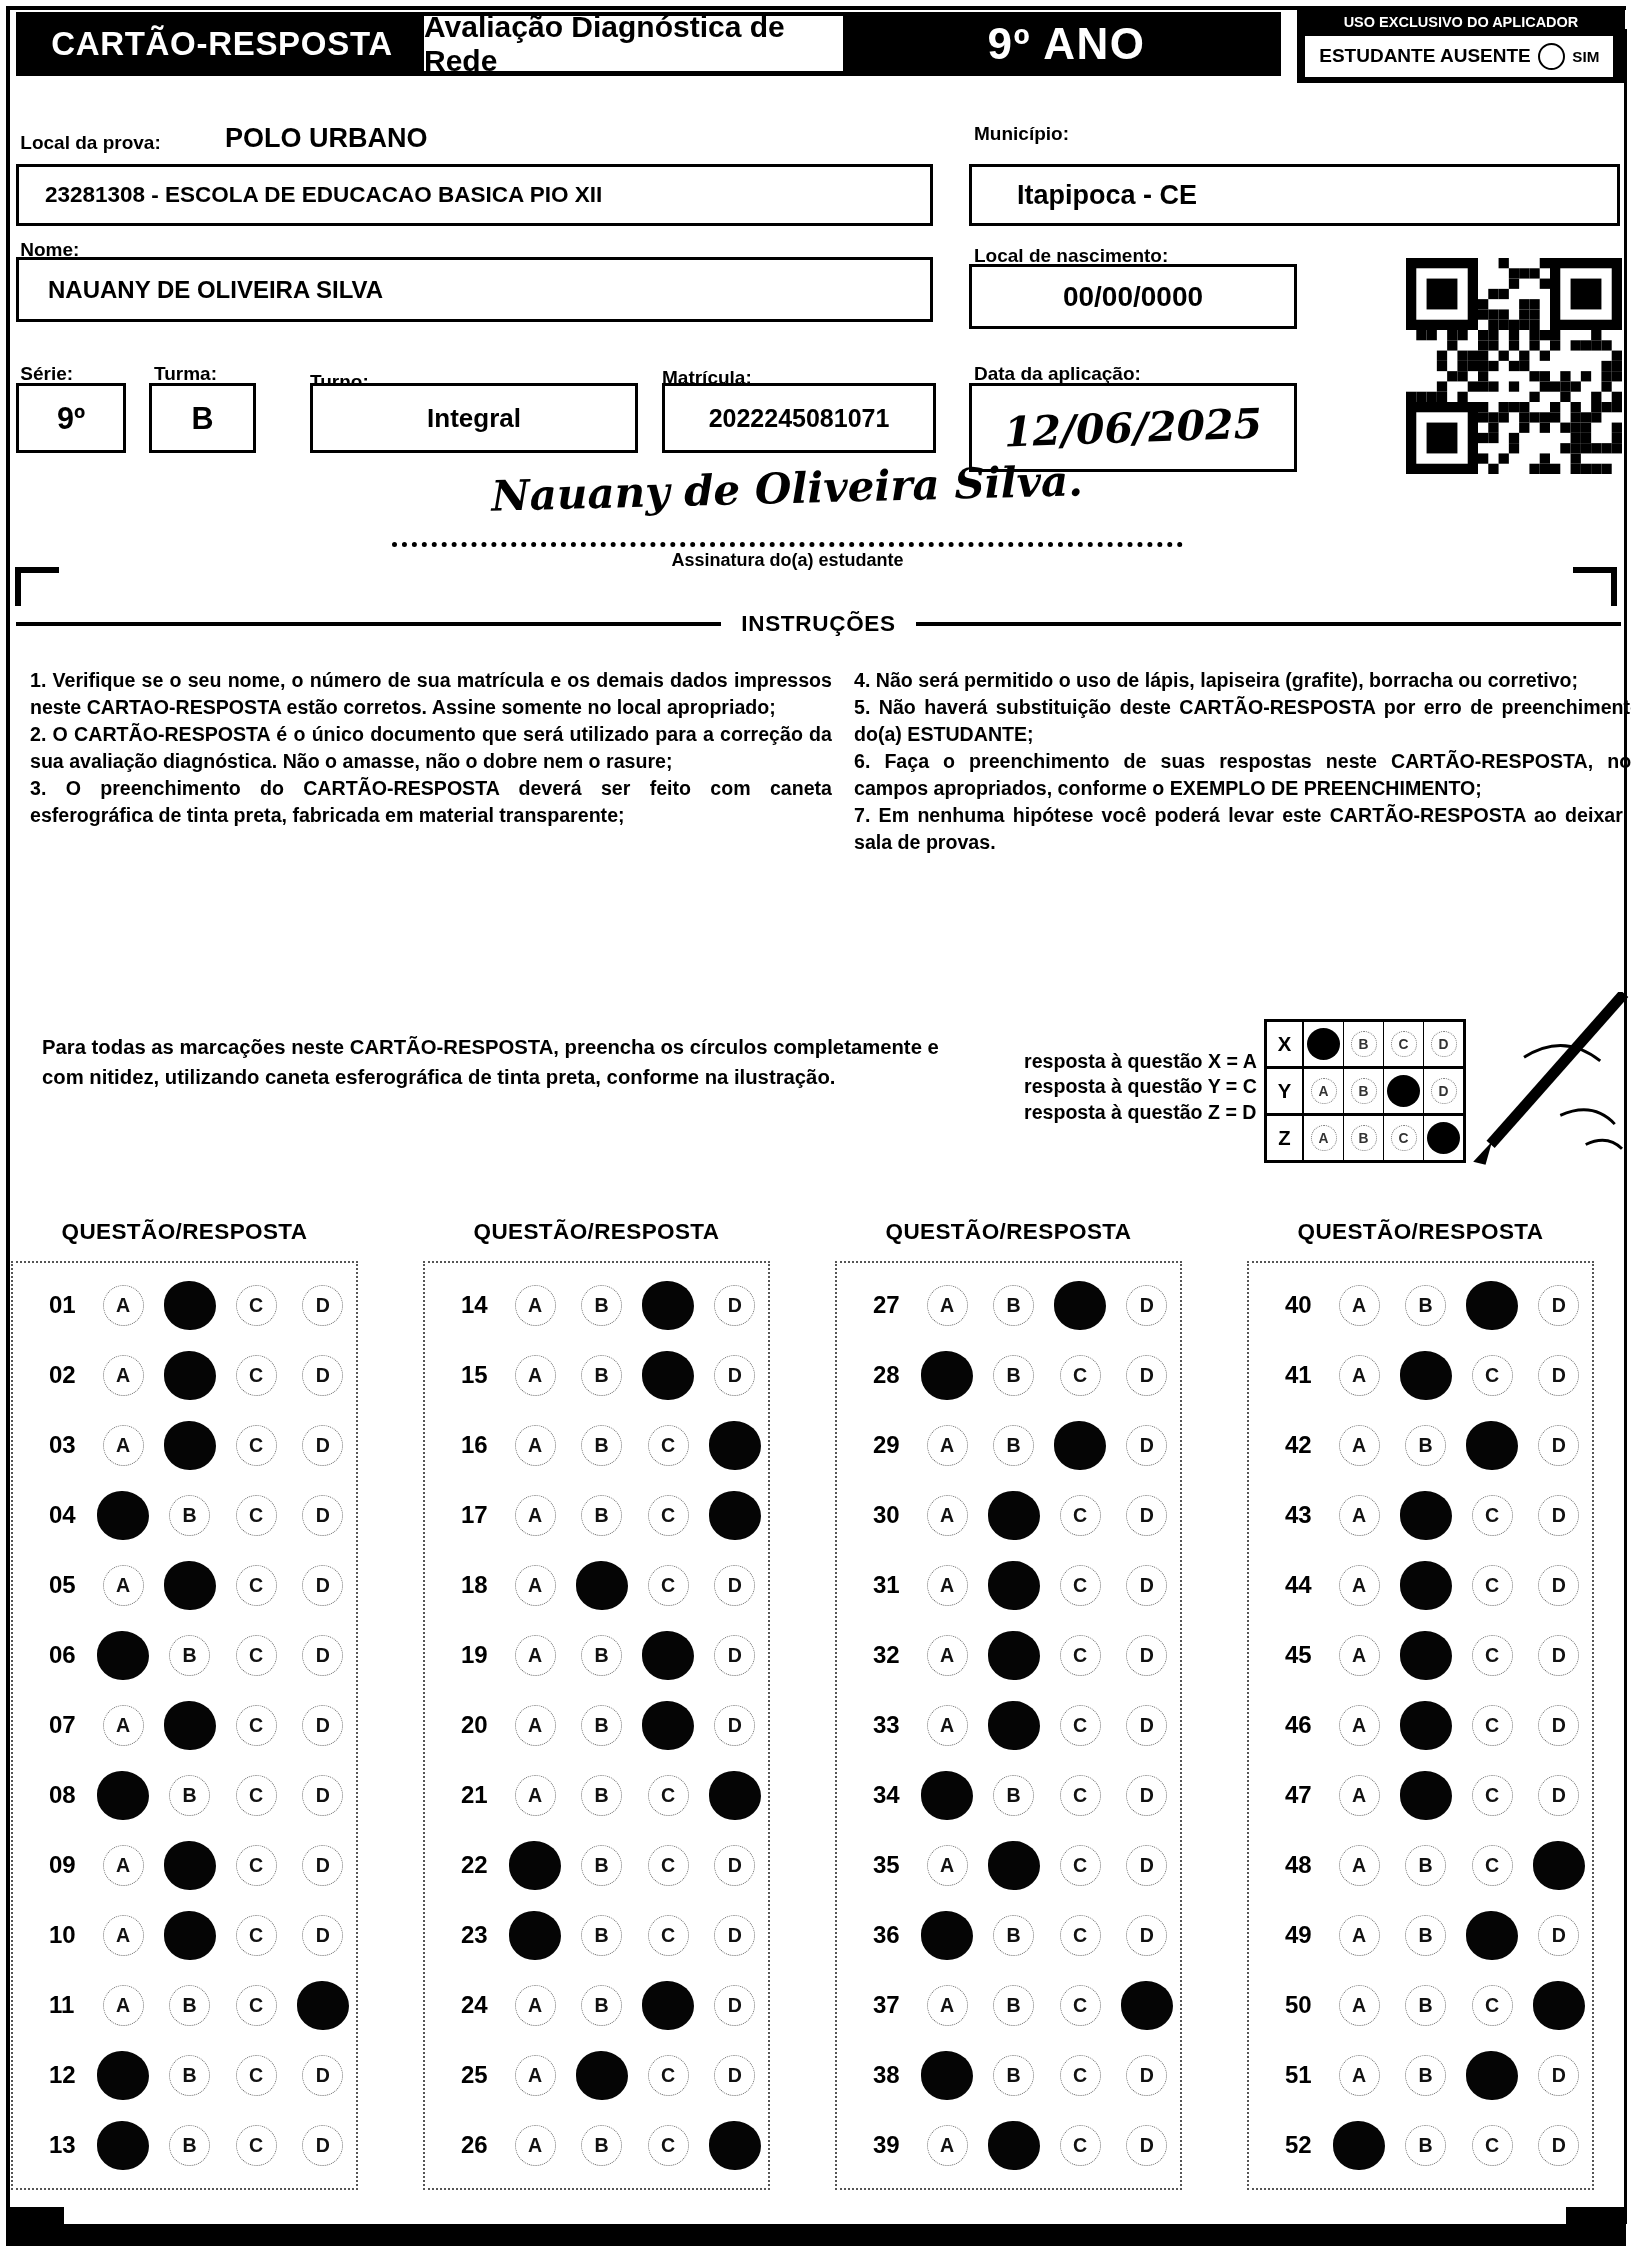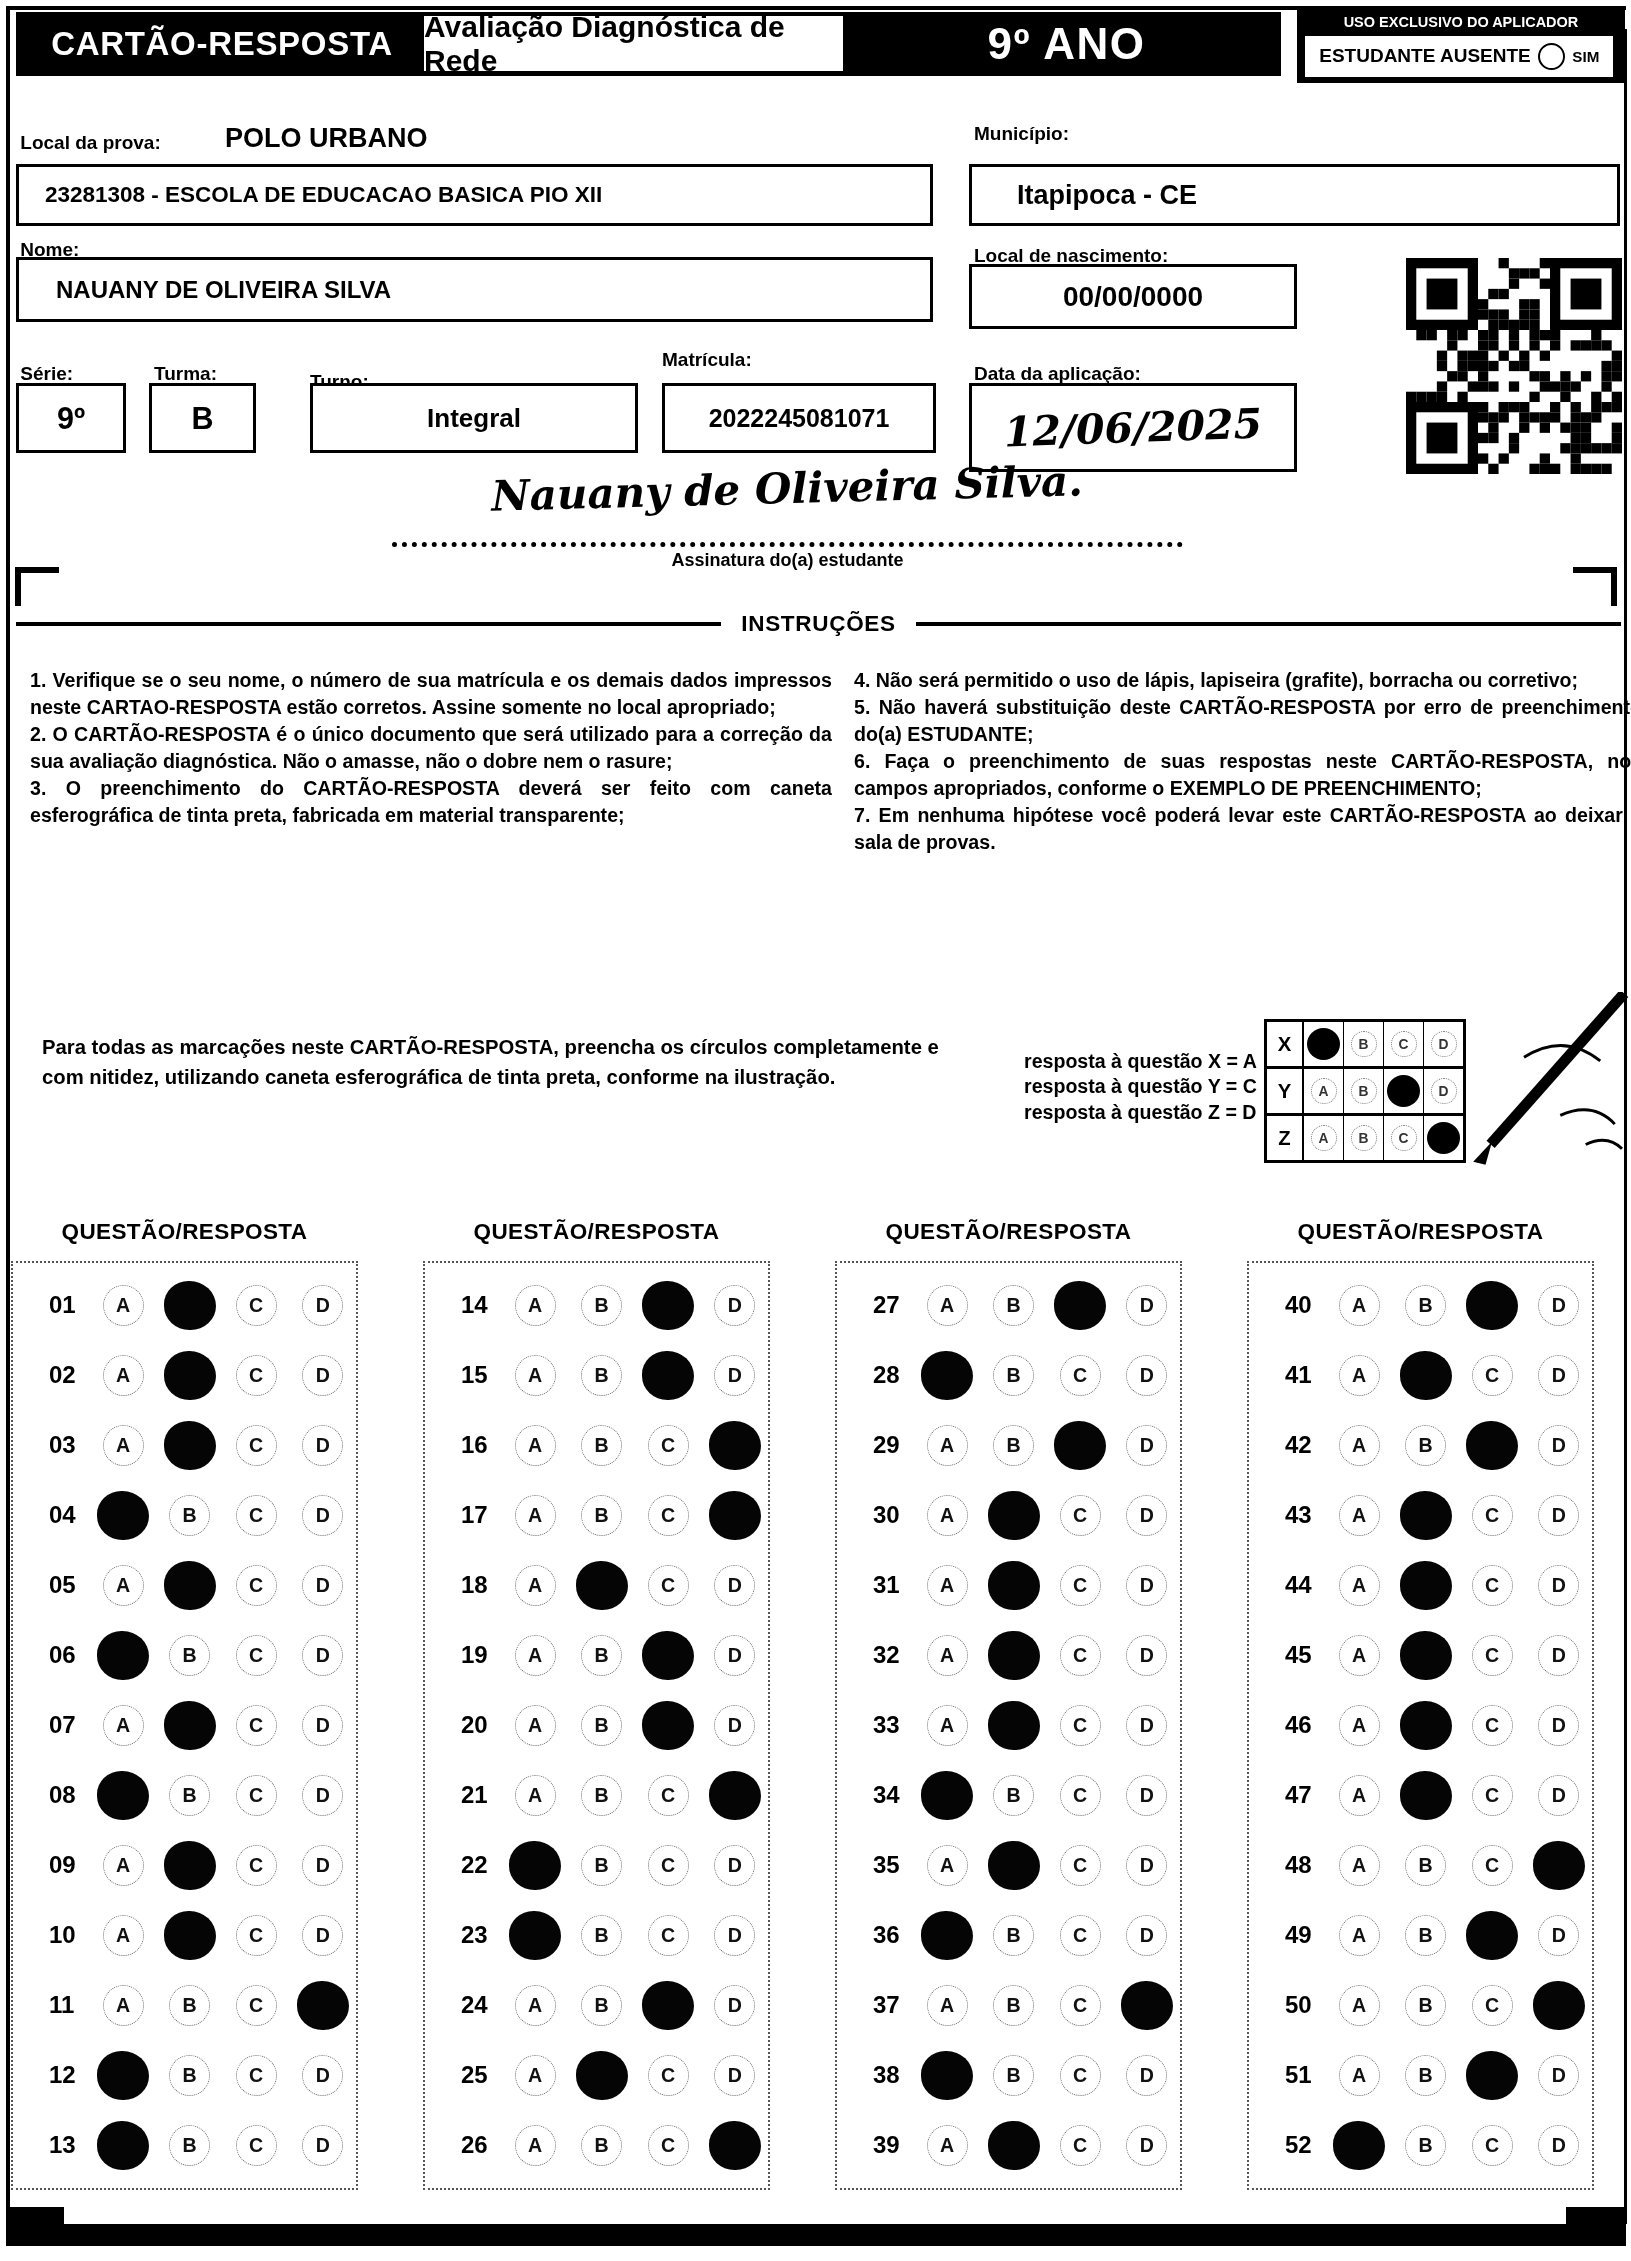--- a/index.html
+++ b/index.html
@@ -34,28 +34,28 @@
   #absent-circle{width:23px;height:23px;border:2.2px solid #000;border-radius:50%;}
   #absent-option{font-weight:bold;font-size:15.2px;}
 
   
   #local-label{left:20.3px;top:132px;}
   #local-value{position:absolute;left:225px;top:123px;font-weight:bold;font-size:27px;}
   #municipio-label{left:974px;top:123px;}
   #school-box{left:16px;top:164px;width:917px;height:62px;padding-left:26px;font-weight:bold;font-size:22.5px;}
   #municipio-box{left:969px;top:164px;width:651px;height:62px;padding-left:45px;font-weight:bold;font-size:27px;}
   #nome-label{left:20.3px;top:239px;}
-  #nome-box{left:16px;top:257px;width:917px;height:65px;padding-left:37px;font-weight:bold;font-size:24px;}
+  #nome-box{left:16px;top:257px;width:917px;height:65px;padding-left:29px;font-weight:bold;font-size:24px;}
   #nascimento-label{left:974px;top:245px;}
   #nascimento-box{left:969px;top:264px;width:328px;height:65px;justify-content:center;font-weight:bold;font-size:28px;}
   #qr-svg{position:absolute;left:1406px;top:258px;}
   #serie-label{left:20.3px;top:363px;}
   #turma-label{left:154px;top:363px;}
   #turno-label{left:310px;top:371px;}
-  #matricula-label{left:662px;top:349px;}
+  #matricula-label{left:662px;top:367px;}
   #aplicacao-label{left:974px;top:363px;}
   #serie-box{left:16px;top:383px;width:110px;height:70px;justify-content:center;font-weight:bold;font-size:30.5px;}
   #turma-box{left:149px;top:383px;width:107px;height:70px;justify-content:center;font-weight:bold;font-size:30.5px;}
   #turno-box{left:310px;top:383px;width:328px;height:70px;justify-content:center;font-weight:bold;font-size:26px;}
   #matricula-box{left:662px;top:383px;width:274px;height:70px;justify-content:center;font-weight:bold;font-size:25px;}
   #aplicacao-box{left:969px;top:383px;width:328px;height:89px;justify-content:center;}
   #aplicacao-value{font-family:"DejaVu Serif",serif;font-style:italic;font-weight:bold;font-size:41px;transform:rotate(-2deg);}
 
   #signature-line{position:absolute;left:392px;top:501px;width:791px;height:41px;border-bottom:5.1px dotted #000;}
   #signature-script{position:absolute;left:406px;top:464px;width:762px;text-align:center;

